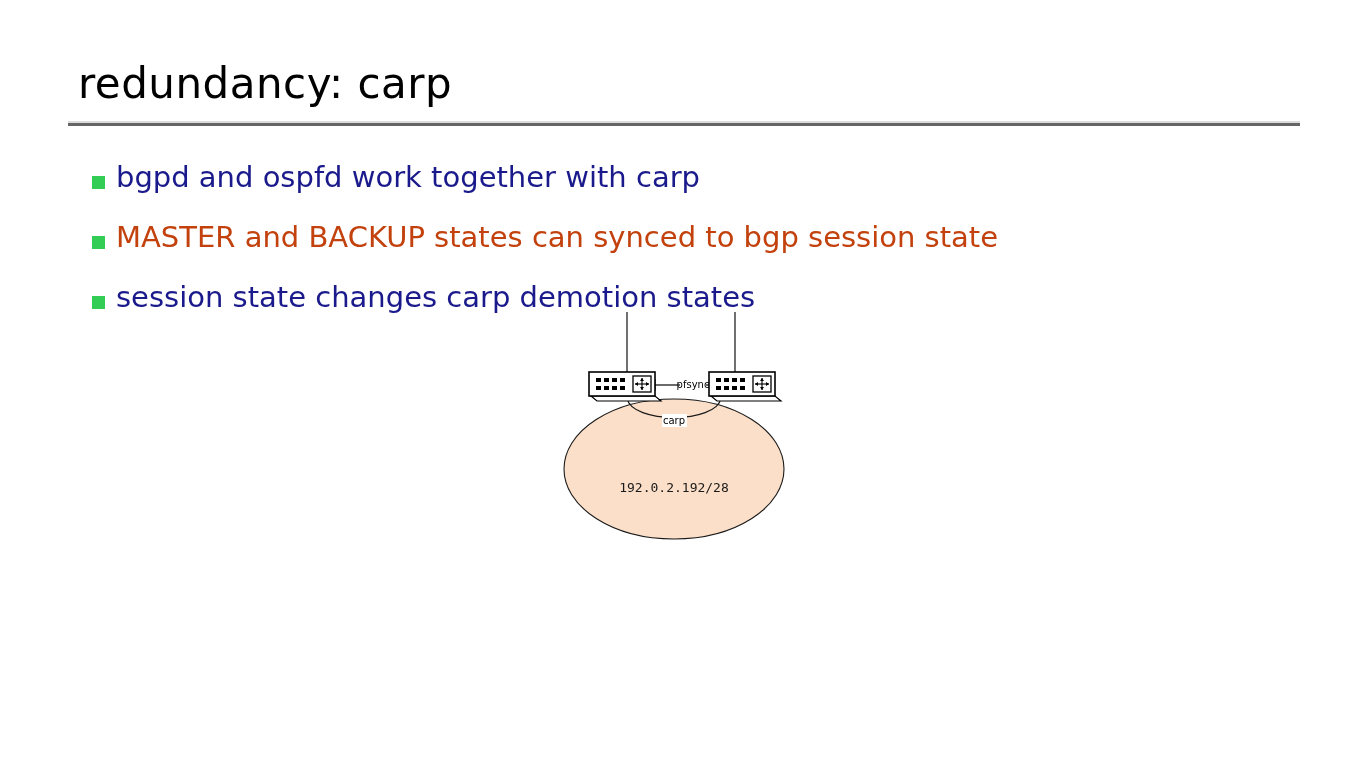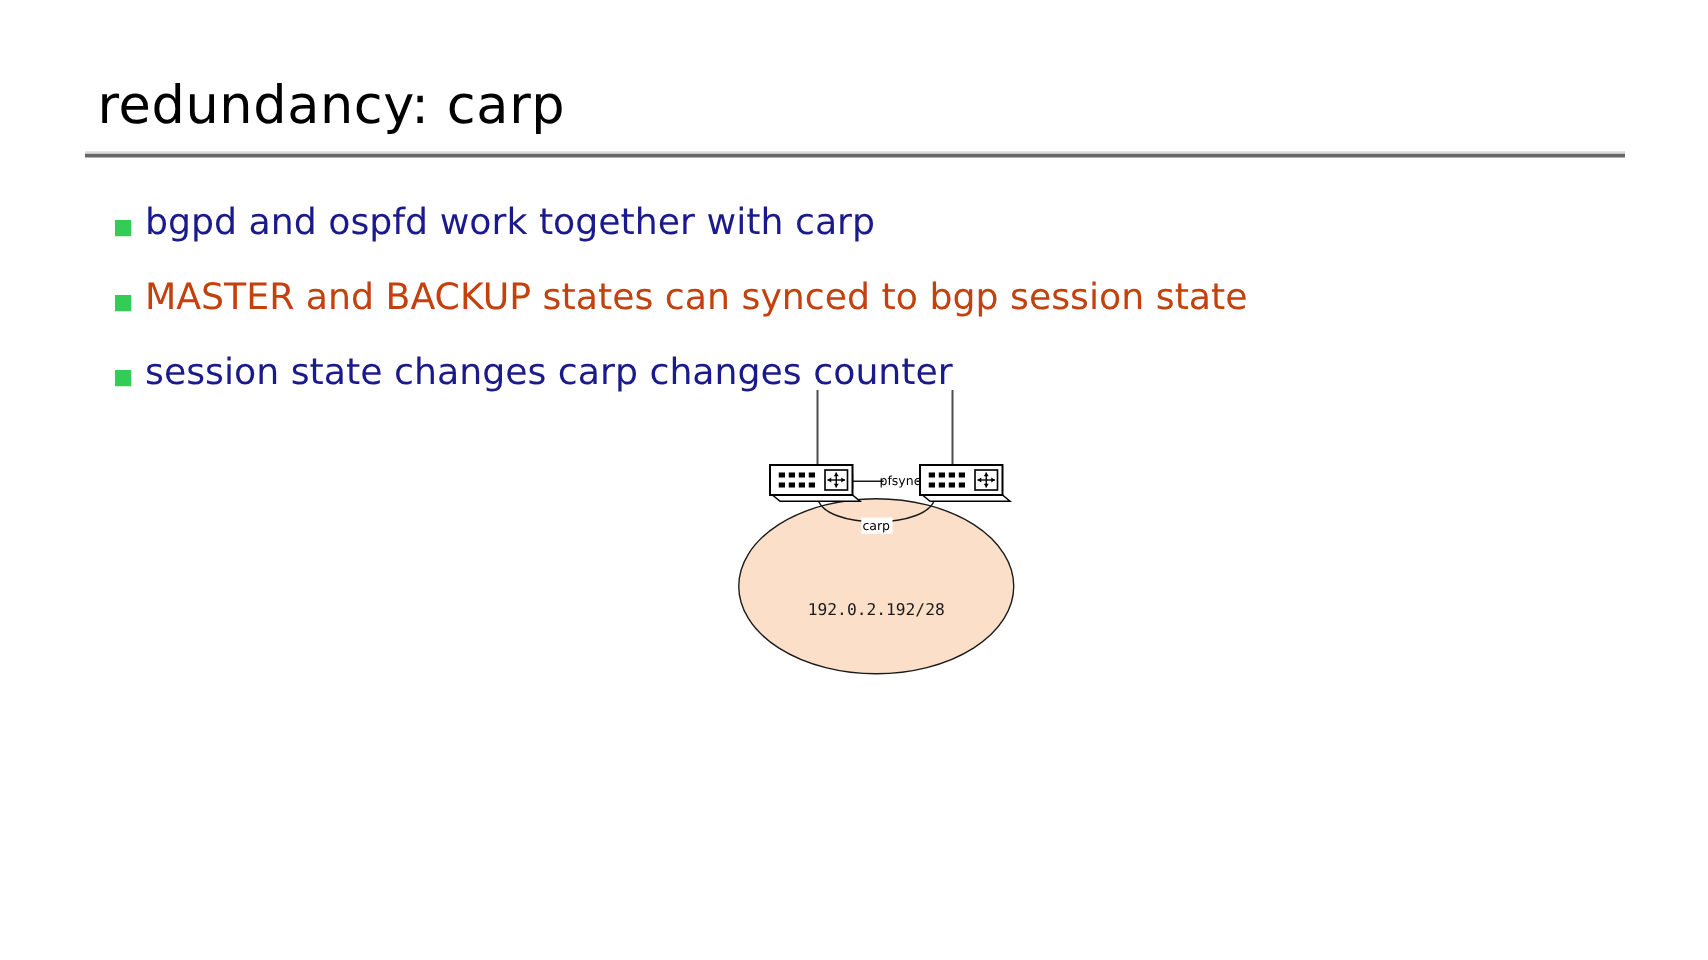--- a/index.html
+++ b/index.html
@@ -88,21 +88,21 @@
     font-weight: 400;
     color: #1a1a8c;
     line-height: 40px;
     white-space: nowrap;
     letter-spacing: 0px;
   }
 
   
   .diagram {
     position: absolute;
-    left: 584px;
+    left: 557px;
     top: 300px;
     width: 260px;
     height: 260px;
   }
   .diagram svg {
     display: block;
   }
 
   .mono-label {
     font-family: "DejaVu Sans Mono", monospace;
@@ -130,21 +130,21 @@
       <span class="bullet-text" style="color: rgb(26, 26, 140);">bgpd and ospfd work together with carp</span>
     </div>
 
     <div class="bullet-row">
       <span class="bullet-marker" style="background: rgb(51, 204, 85);"></span>
       <span class="bullet-text" style="color: #c2410c;">MASTER and BACKUP states can synced to bgp session state</span>
     </div>
 
     <div class="bullet-row">
       <span class="bullet-marker" style="background: rgb(51, 204, 85);"></span>
-      <span class="bullet-text" style="color: rgb(26, 26, 140);">session state changes carp changes counter</span>
+      <span class="bullet-text" style="color: rgb(26, 26, 140);">session state changes carp demotion states</span>
     </div>
 
   </div>
 
   <div class="diagram">
     <svg width="260" height="260" viewBox="0 0 260 260" xmlns="http://www.w3.org/2000/svg">
 
       <ellipse cx="117" cy="169" rx="110" ry="70" fill="#fbdfc8" stroke="#1a1a1a" stroke-width="1.1"></ellipse>
 
       <line x1="70" y1="12" x2="70" y2="72" stroke="#4d4d4d" stroke-width="1.6"></line>

